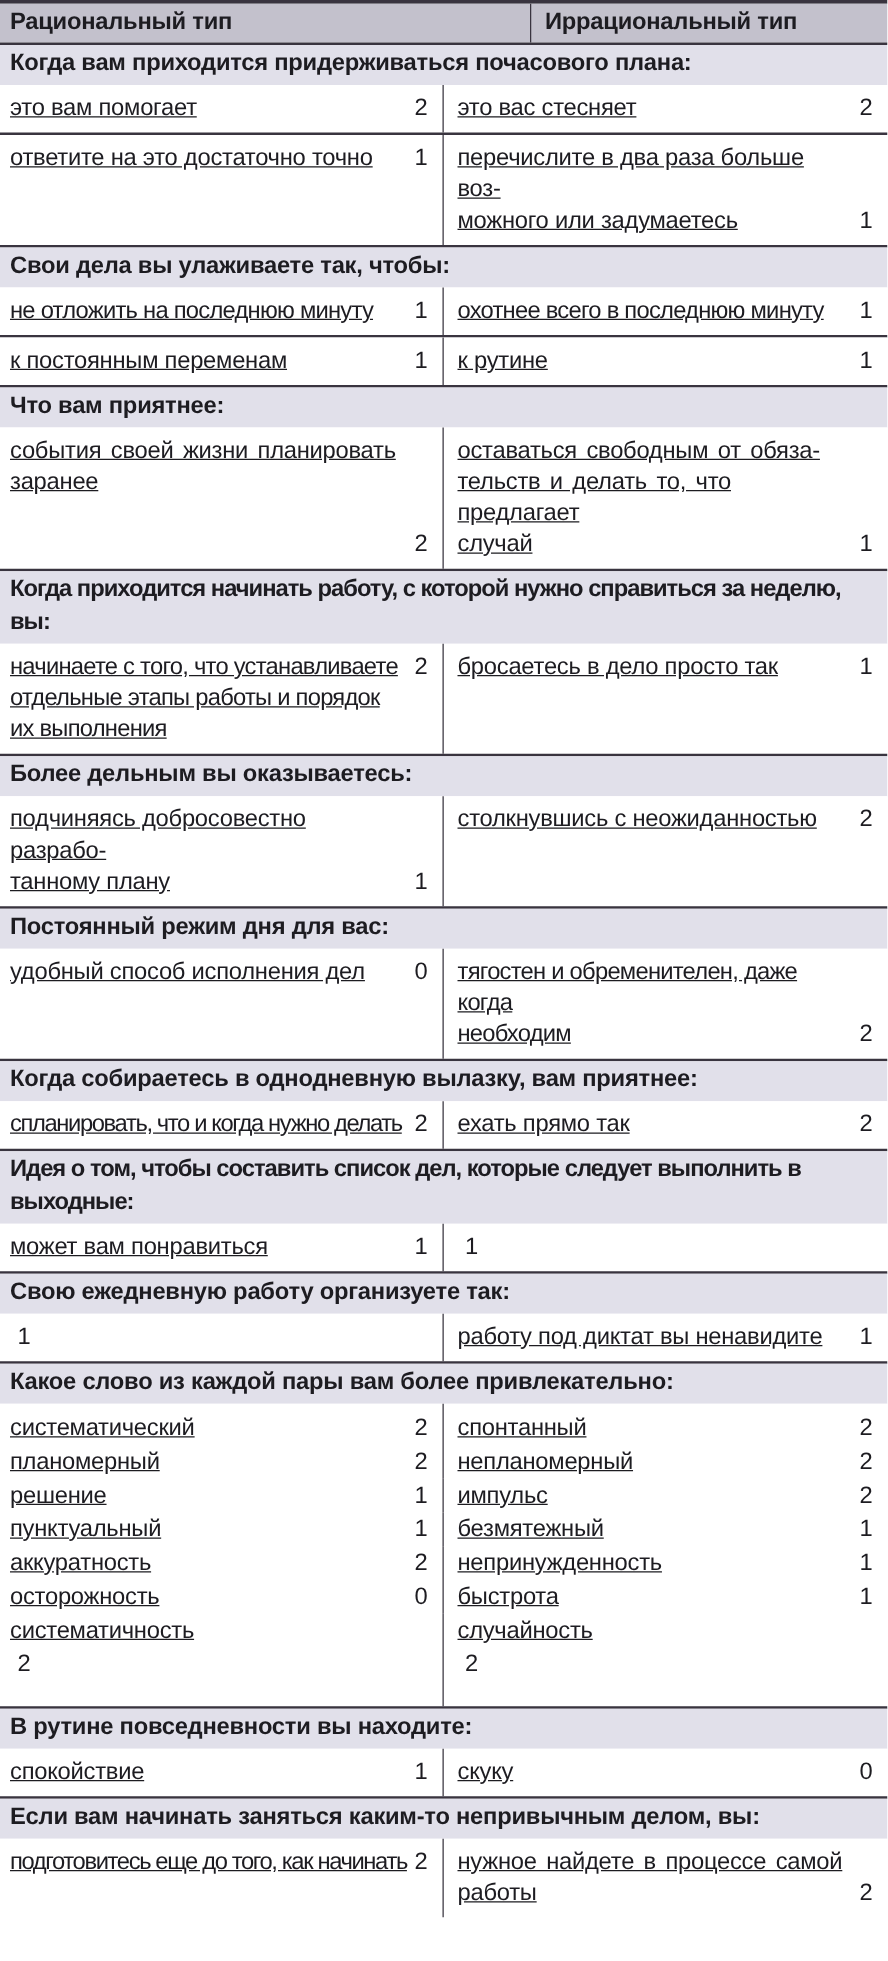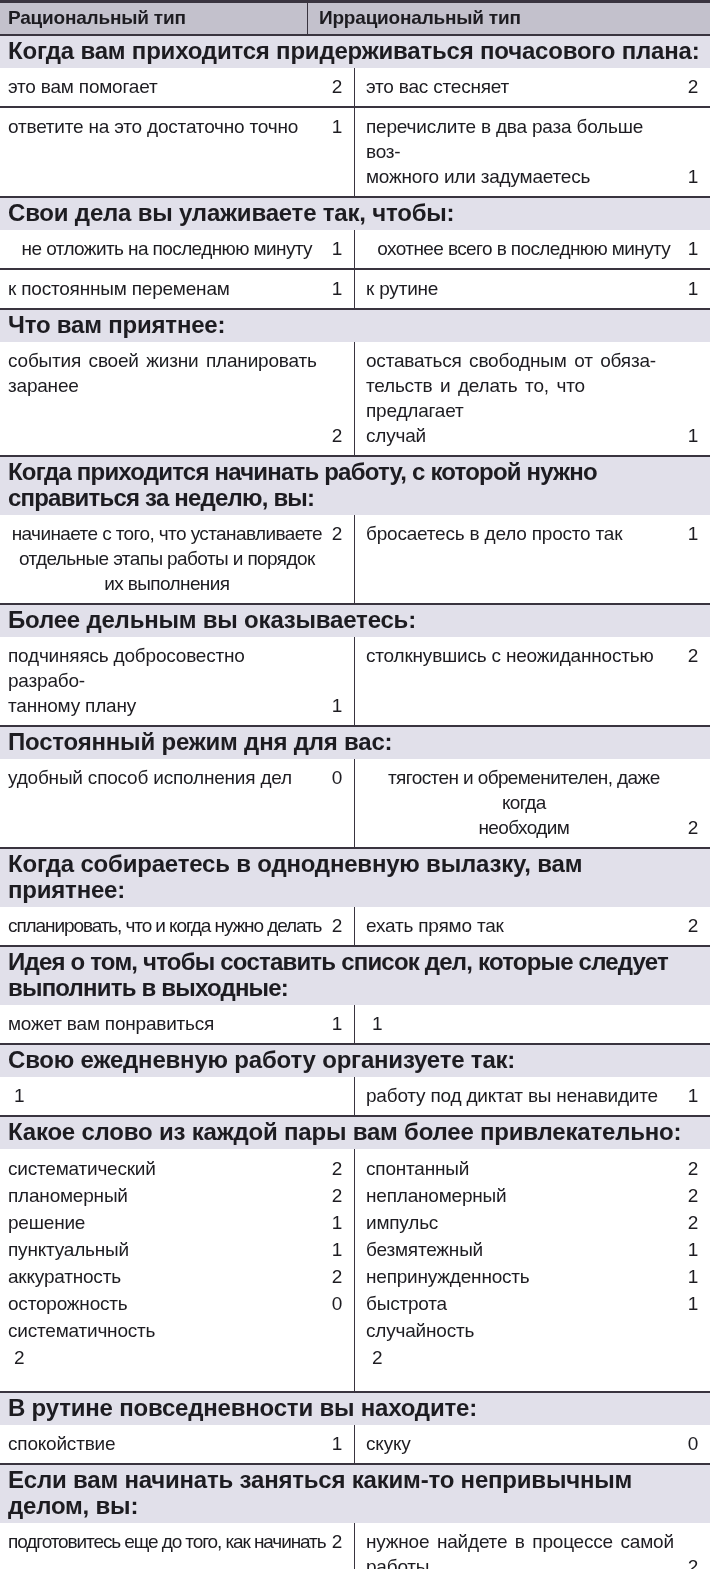--- a/index.html
+++ b/index.html
@@ -27,51 +27,51 @@
     background:var(--header-bg);
     font-weight:bold;
     font-size:19px;
     line-height:24px;
   }
   .hcell{
     box-sizing:border-box;
     padding:3px 8px 4px 8px;
     letter-spacing:-0.2px;
   }
-  .hcell.left{width:308px;border-right:1.5px solid var(--line);}
+  .hcell.left{width:425px;border-right:1.5px solid var(--line);}
   .hcell.right{flex:1;padding-left:11px;}
   
   .section{border-top:2px solid var(--line);}
   .question{
     background:var(--question-bg);
     font-weight:bold;
-    font-size:24px;
+    font-size:19px;
     line-height:26px;
     padding:2px 8px 4px 8px;
     white-space:pre-line;
     letter-spacing:-0.2px;
   }
   .question.tight{letter-spacing:-0.8px;}
   
   .row{display:flex;background:var(--body-bg);}
   .cell{
     box-sizing:border-box;
     display:flex;
     font-size:19px;
     line-height:25px;
     padding:6px 12px 7px 8px;
     letter-spacing:-0.2px;
   }
   .cell.left{width:355px;border-right:1.5px solid var(--line);}
   .cell.right{flex:1;padding-left:11px;}
-  .cell .txt{flex:1;white-space:pre-line;}
+  .cell .txt{flex:1;white-space:pre-line;text-decoration:underline;}
   .cell .num{margin-left:6px;}
   .num.top{align-self:flex-start;}
   .num.bottom{align-self:flex-end;}
-  .cell.tight .txt{letter-spacing:-0.6px;text-align:center;}
+  .cell.tight .txt{letter-spacing:-0.6px;}
   .cell.xtight .txt{letter-spacing:-1.1px;}
   .cell.wide .txt{word-spacing:2.5px;}
   
   .rows.compact .cell{padding-top:0;padding-bottom:0;line-height:27px;}
   .rows.compact .row:first-child .cell{padding-top:6px;}
   .rows.compact .row:last-child .cell{padding-bottom:20px;flex-direction:column;}
 </style>
 </head>
 <body>
 

